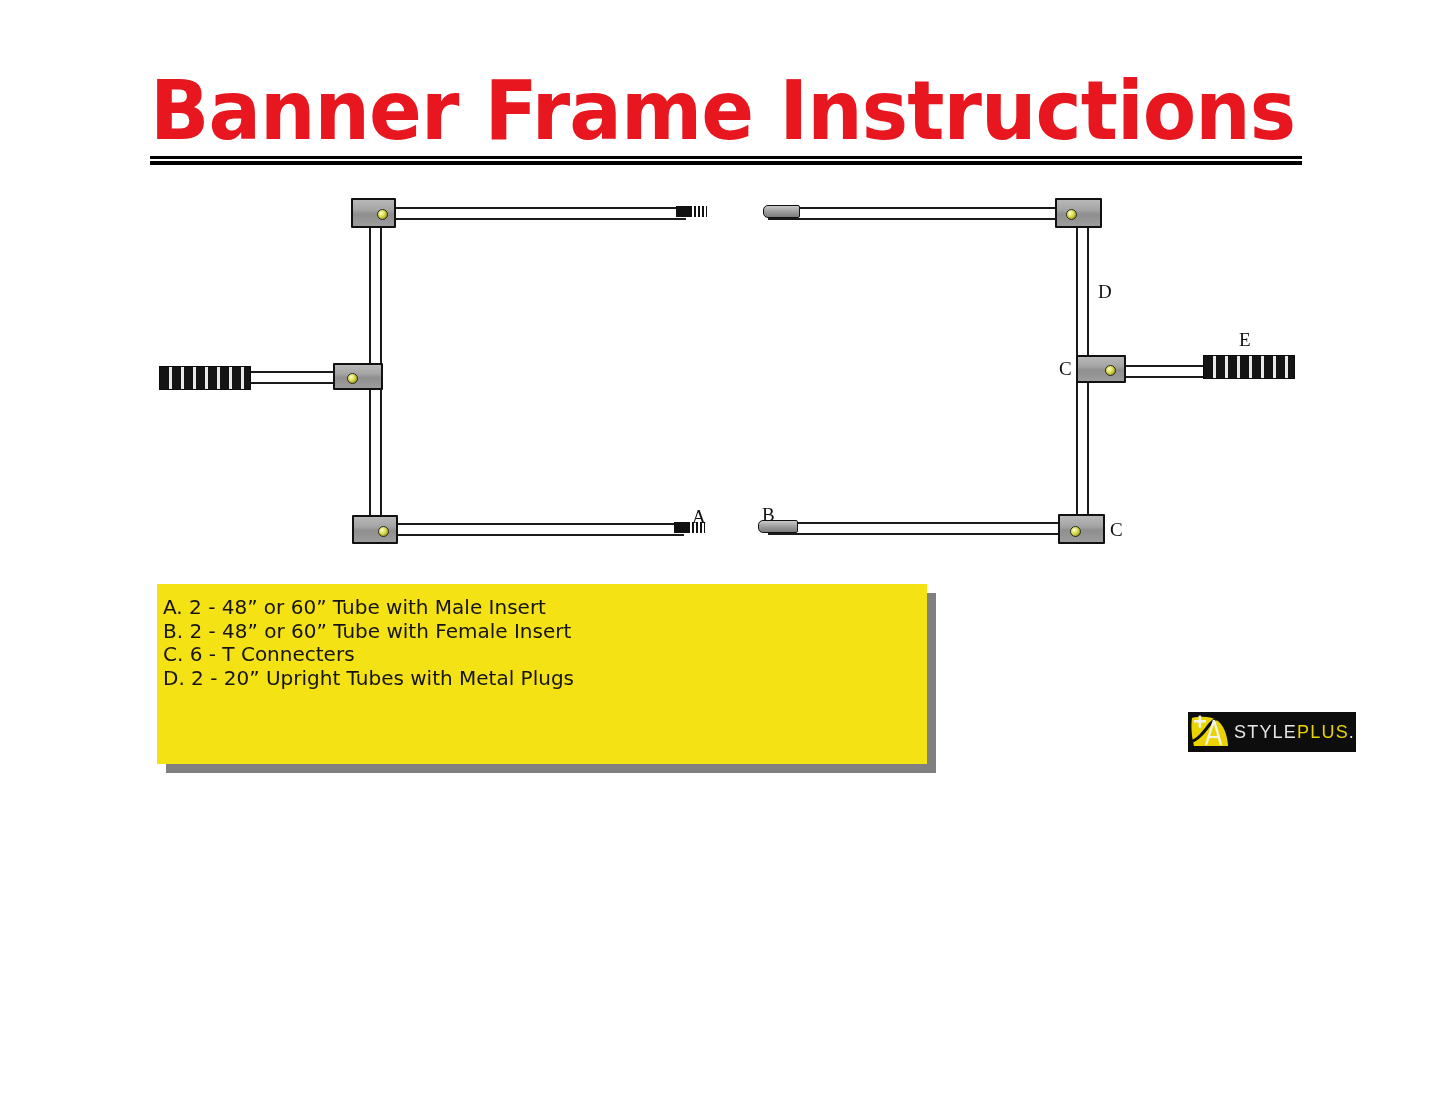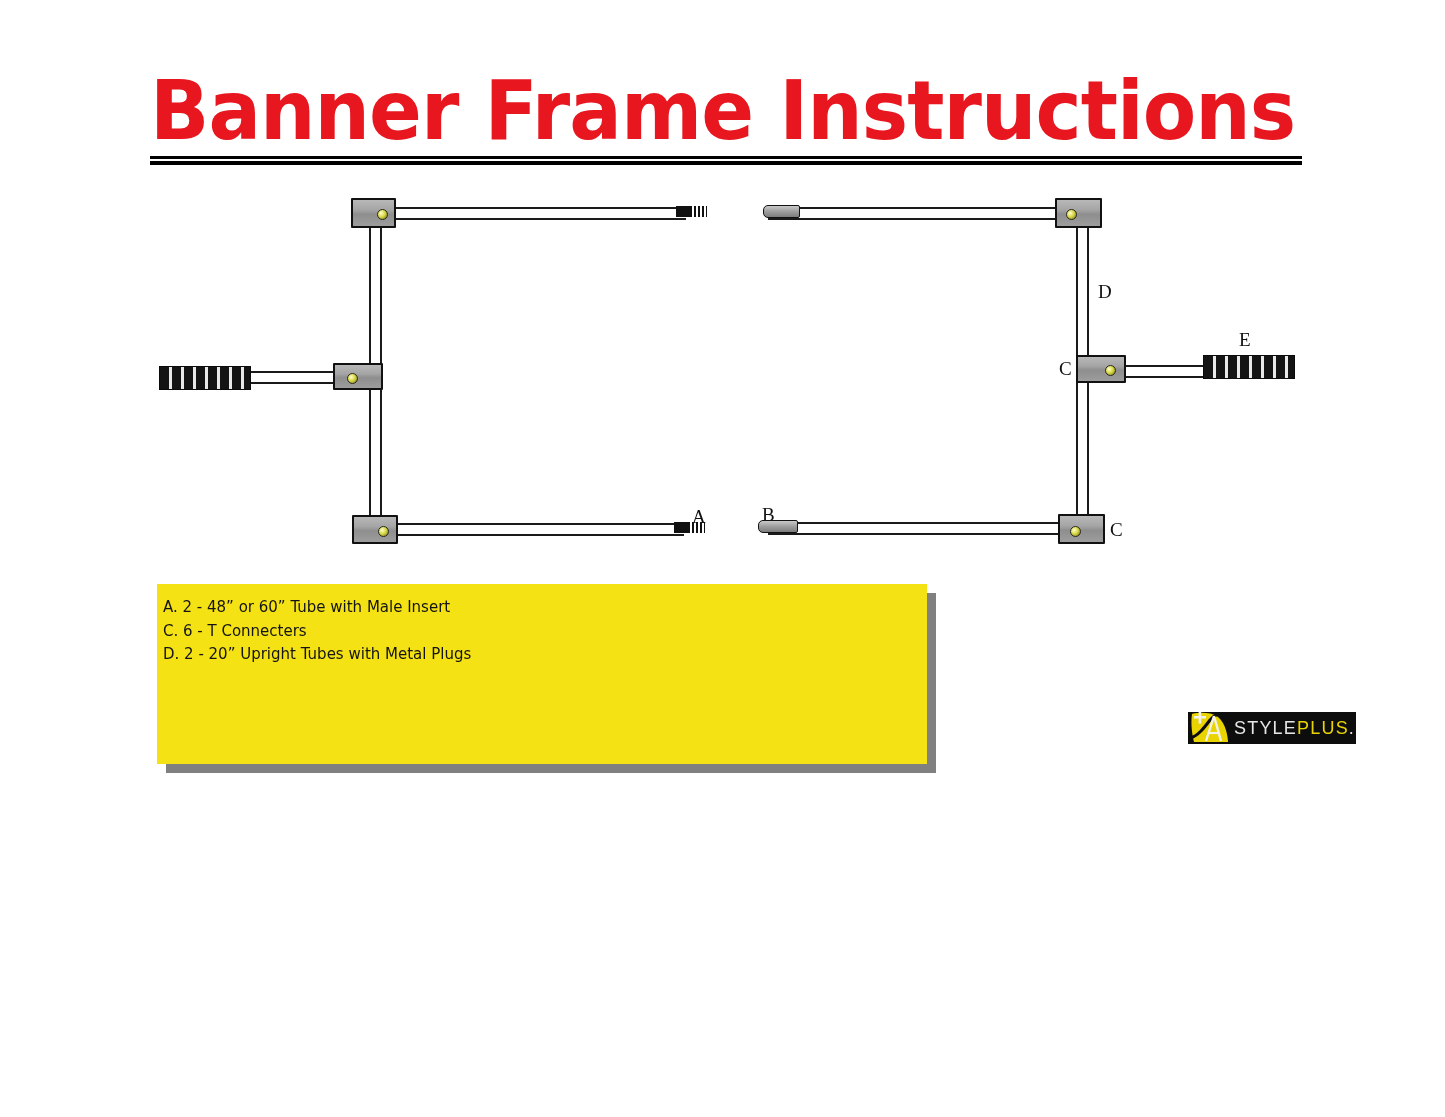--- a/index.html
+++ b/index.html
@@ -156,33 +156,33 @@
     position: absolute;
     left: 6px;
     top: 12px;
     right: 6px;
     list-style: none;
     margin: 0;
     padding: 0;
   }
   #legend-list li {
     font-family: "DejaVu Sans", sans-serif;
-    font-size: 15px;
+    font-size: 20px;
     line-height: 23.5px;
     color: #141414;
     white-space: nowrap;
   }
 
   
   #logo {
     position: absolute;
     left: 1188px;
     top: 712px;
     width: 168px;
-    height: 32px;
+    height: 40px;
     background: #0d0d0d;
     display: flex;
     align-items: center;
     overflow: hidden;
   }
   #logo-mark {
     width: 46px;
     height: 40px;
     flex: 0 0 46px;
     position: relative;
@@ -269,20 +269,21 @@
   <div class="part-label" style="left:1110px; top:520px;">C</div>
   <div class="part-label" style="left:1059px; top:359px;">C</div>
   <div class="part-label" style="left:1098px; top:282px;">D</div>
   <div class="part-label" style="left:1239px; top:330px;">E</div>
 </div>
 
 <div id="legend-shadow"></div>
 <div id="legend-box">
   <ul id="legend-list">
     <li>A. 2 - 48” or 60” Tube with Male Insert</li>
+    <li>B. 2 - 48” or 60” Tube with Female Insert</li>
     <li>C. 6 - T Connecters</li>
     <li>D. 2 - 20” Upright Tubes with Metal Plugs</li>
   </ul>
 </div>
 
 <div id="logo">
   <div id="logo-mark">
     <svg width="46" height="40" viewBox="0 0 46 40" xmlns="http://www.w3.org/2000/svg">
       <path d="M4 6 C4 6 20 2 30 9 C38 15 40 30 40 34 L6 34 C6 34 2 20 4 6 Z" fill="#e9d400"></path>
       <path d="M2 30 C10 28 16 20 22 12 C28 5 36 3 44 4" stroke="#0d0d0d" stroke-width="3" fill="none"></path>

